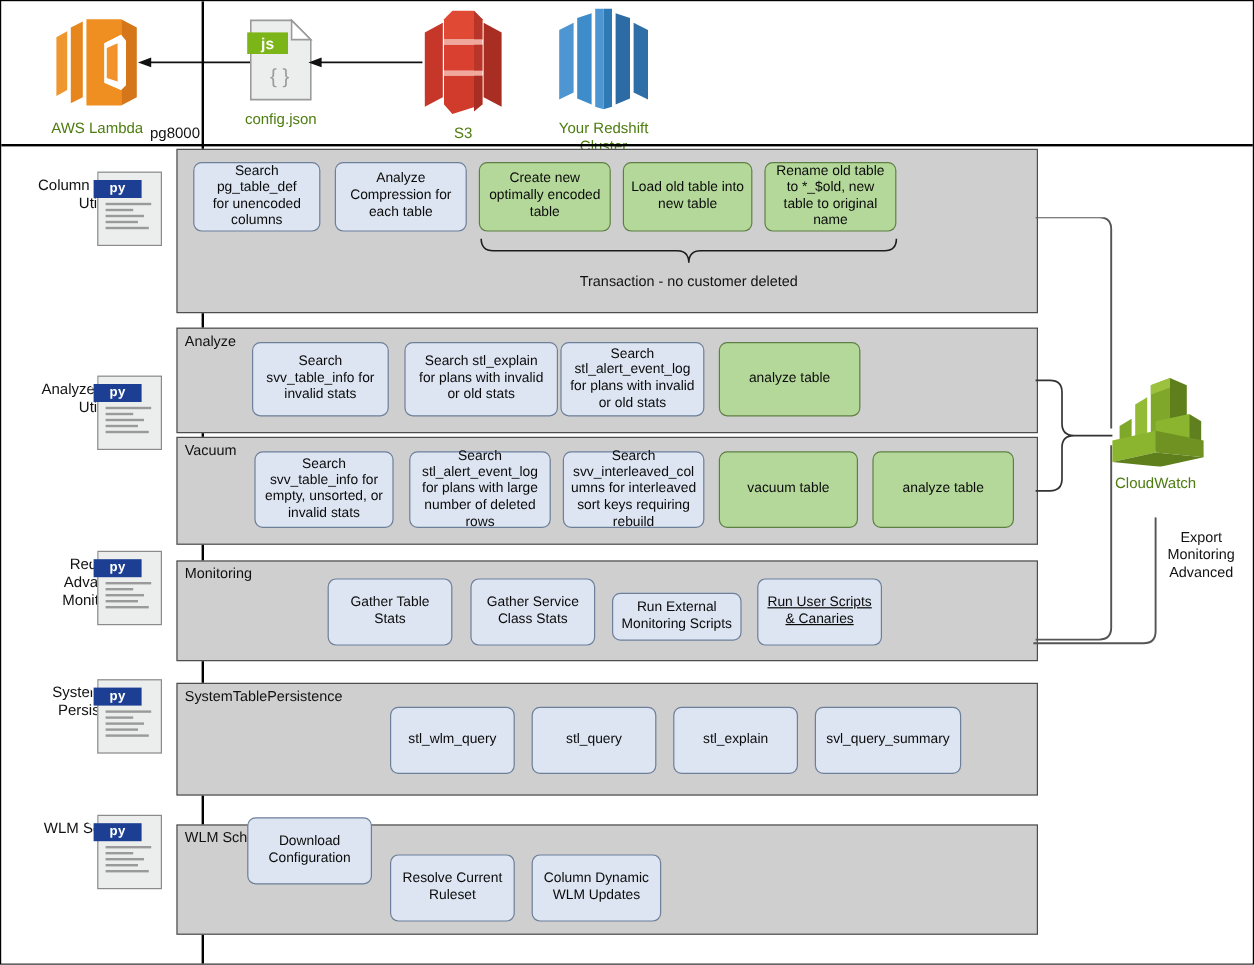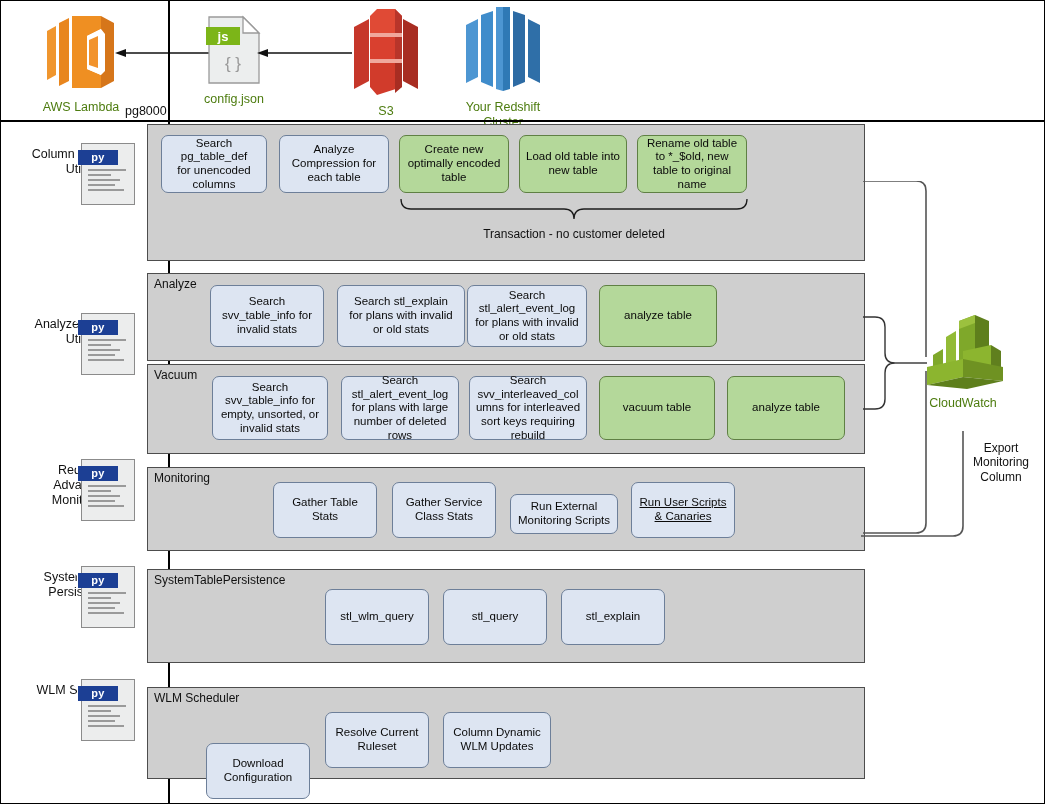--- a/index.html
+++ b/index.html
@@ -361,25 +361,26 @@
 Monitoring Scripts</div>
   <div class="pbox blue" style="left:630px; top:481px; width:104px; height:56px;text-decoration:underline;">Run User Scripts
 &amp; Canaries</div>
 
   <div class="panel" style="left:146px; top:568px; width:716px; height:92px;">
     <span class="panel-title">SystemTablePersistence</span>
   </div>
   <div class="pbox blue" style="left:324px; top:588px; width:104px; height:56px;">stl_wlm_query</div>
   <div class="pbox blue" style="left:442px; top:588px; width:104px; height:56px;">stl_query</div>
   <div class="pbox blue" style="left:560px; top:588px; width:104px; height:56px;">stl_explain</div>
+  <div class="pbox blue" style="left:678px; top:588px; width:122px; height:56px;">svl_query_summary</div>
 
   <div class="panel" style="left:146px; top:686px; width:716px; height:90px;">
     <span class="panel-title">WLM Scheduler</span>
   </div>
-  <div class="pbox blue" style="left:205px; top:742px; width:104px; height:56px;">Download
+  <div class="pbox blue" style="left:205px; top:680px; width:104px; height:56px;">Download
 Configuration</div>
   <div class="pbox blue" style="left:324px; top:711px; width:104px; height:56px;">Resolve Current
 Ruleset</div>
   <div class="pbox blue" style="left:442px; top:711px; width:108px; height:56px;">Column Dynamic
 WLM Updates</div>
 
   <div class="abs" style="left:860px; top:180px; width:115px; height:370px;">
     <svg width="115" height="370" viewBox="0 0 115 370">
 
       <path d="M2 0 L55 0 Q65 0 65 10 L65 176" fill="none" stroke="#555" stroke-width="1.6"></path>
@@ -407,15 +408,15 @@
     <span class="cap">CloudWatch</span>
   </div>
 
   <div class="abs" style="left:860px; top:430px; width:130px; height:120px;">
     <svg width="130" height="120" viewBox="0 0 130 120">
       <path d="M0 105 L92 105 Q102 105 102 95 L102 0" fill="none" stroke="#555" stroke-width="1.6"></path>
     </svg>
   </div>
   <div class="caption-sm" style="left:960px; top:440px; width:80px; text-align:center;">Export
 Monitoring
-Column</div>
+Advanced</div>
 
 </div>
 
 </body></html>

